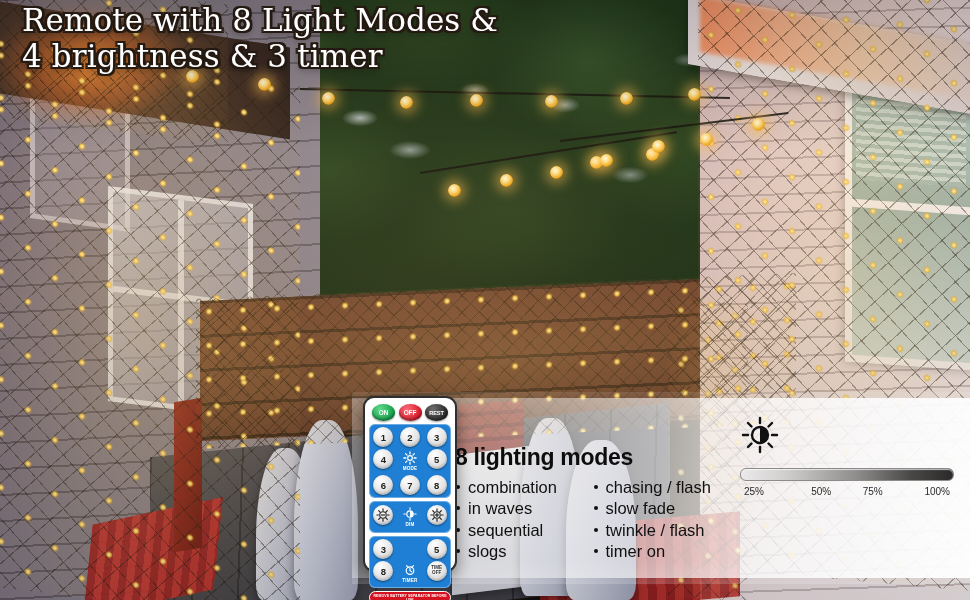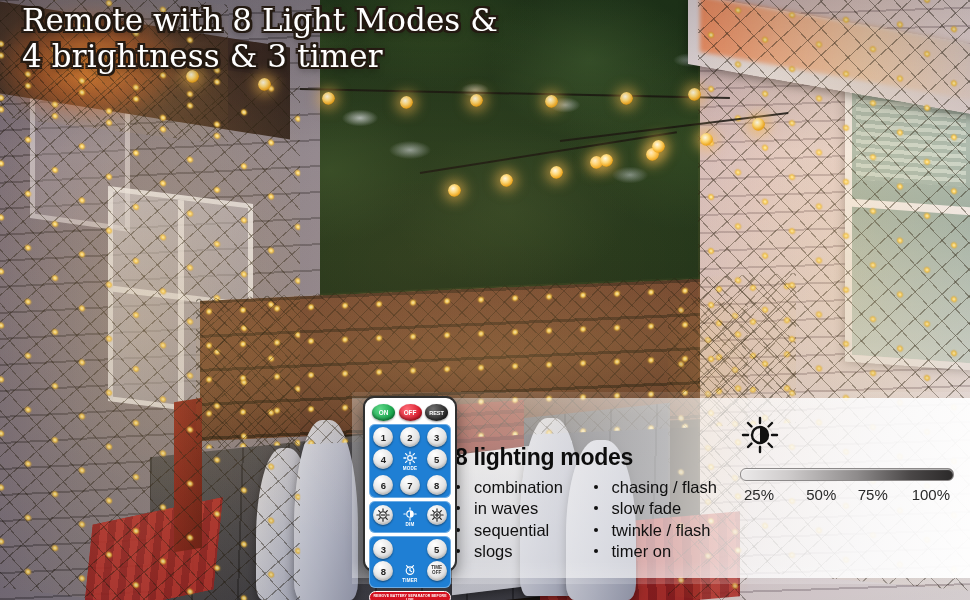--- a/index.html
+++ b/index.html
@@ -235,36 +235,36 @@
 
   
   .modes{position:absolute;left:455px;top:444px;width:265px;color:#111;}
   .modes h2{
     margin:0 0 6px 0;font-size:23px;font-weight:700;letter-spacing:-.3px;color:#0d0d0d;
   }
   .modes .cols{display:flex;gap:10px;}
   .modes ul{list-style:none;margin:0;padding:0;}
   .modes li{
     font-size:16.5px;line-height:1.30;color:#101010;white-space:nowrap;
-    position:relative;padding-left:19px;
+    position:relative;padding-left:13px;
   }
   .modes li::before{
     content:"";position:absolute;left:1px;top:8px;width:4px;height:4px;border-radius:50%;background:#101010;
   }
   .col-a{width:128px;} .col-b{width:128px;}
 
   
   .bright{position:absolute;left:740px;top:415px;width:216px;color:#111;}
   .bright .lbl{font-size:12.5px;color:#1a1a1a;margin-top:6px;}
   .slider{
     margin-top:9px;width:212px;height:11px;border-radius:6px;
     background:linear-gradient(90deg,#eceaea 0%,#cfcccc 22%,#8e8b8b 55%,#4a4747 80%,#2b2929 100%);
     border:1px solid #8d8a8a;box-shadow:inset 0 1px 1px rgba(255,255,255,.7);
   }
-  .ticks{display:flex;width:212px;margin-top:5px;font-size:15px;color:#2a2a2a;}
+  .ticks{display:flex;width:212px;margin-top:5px;font-size:10px;color:#2a2a2a;}
   .ticks span{flex:1;text-align:center;}
   .ticks span:first-child{text-align:left;padding-left:4px;}
   .ticks span:last-child{text-align:right;padding-right:2px;}
 
   .timer{position:absolute;left:740px;top:510px;color:#111;}
   .timer .lbl{font-size:12.5px;margin-top:7px;color:#1a1a1a;}
 
   
   .remote{
     position:absolute;left:363px;top:396px;width:94px;height:176px;

